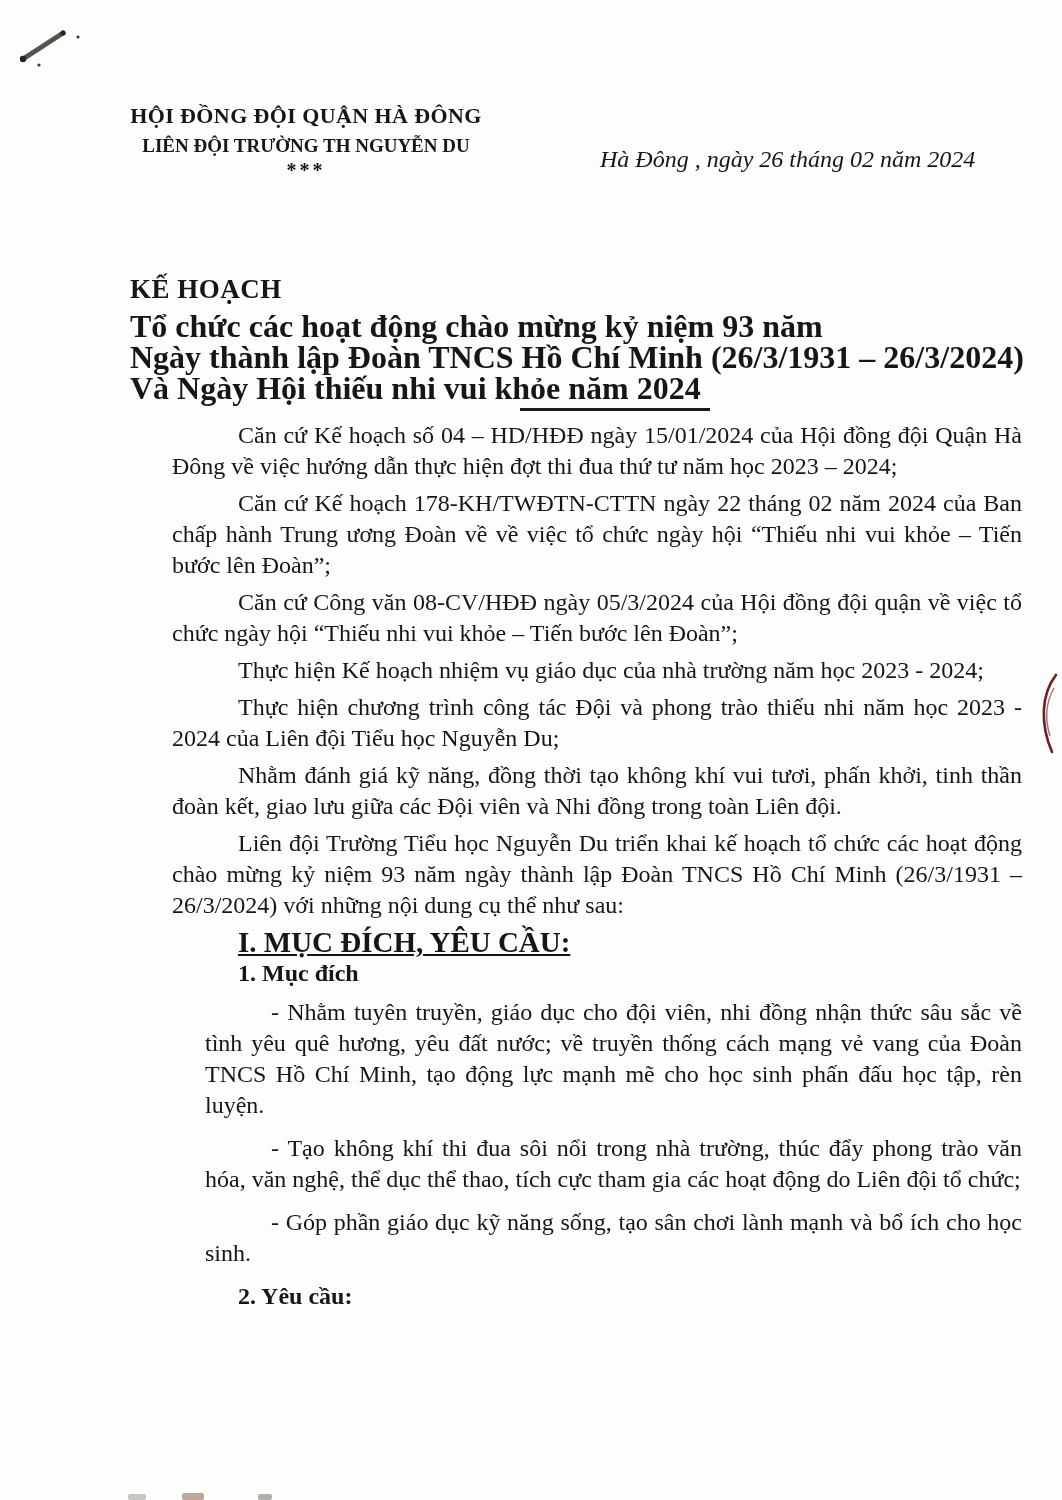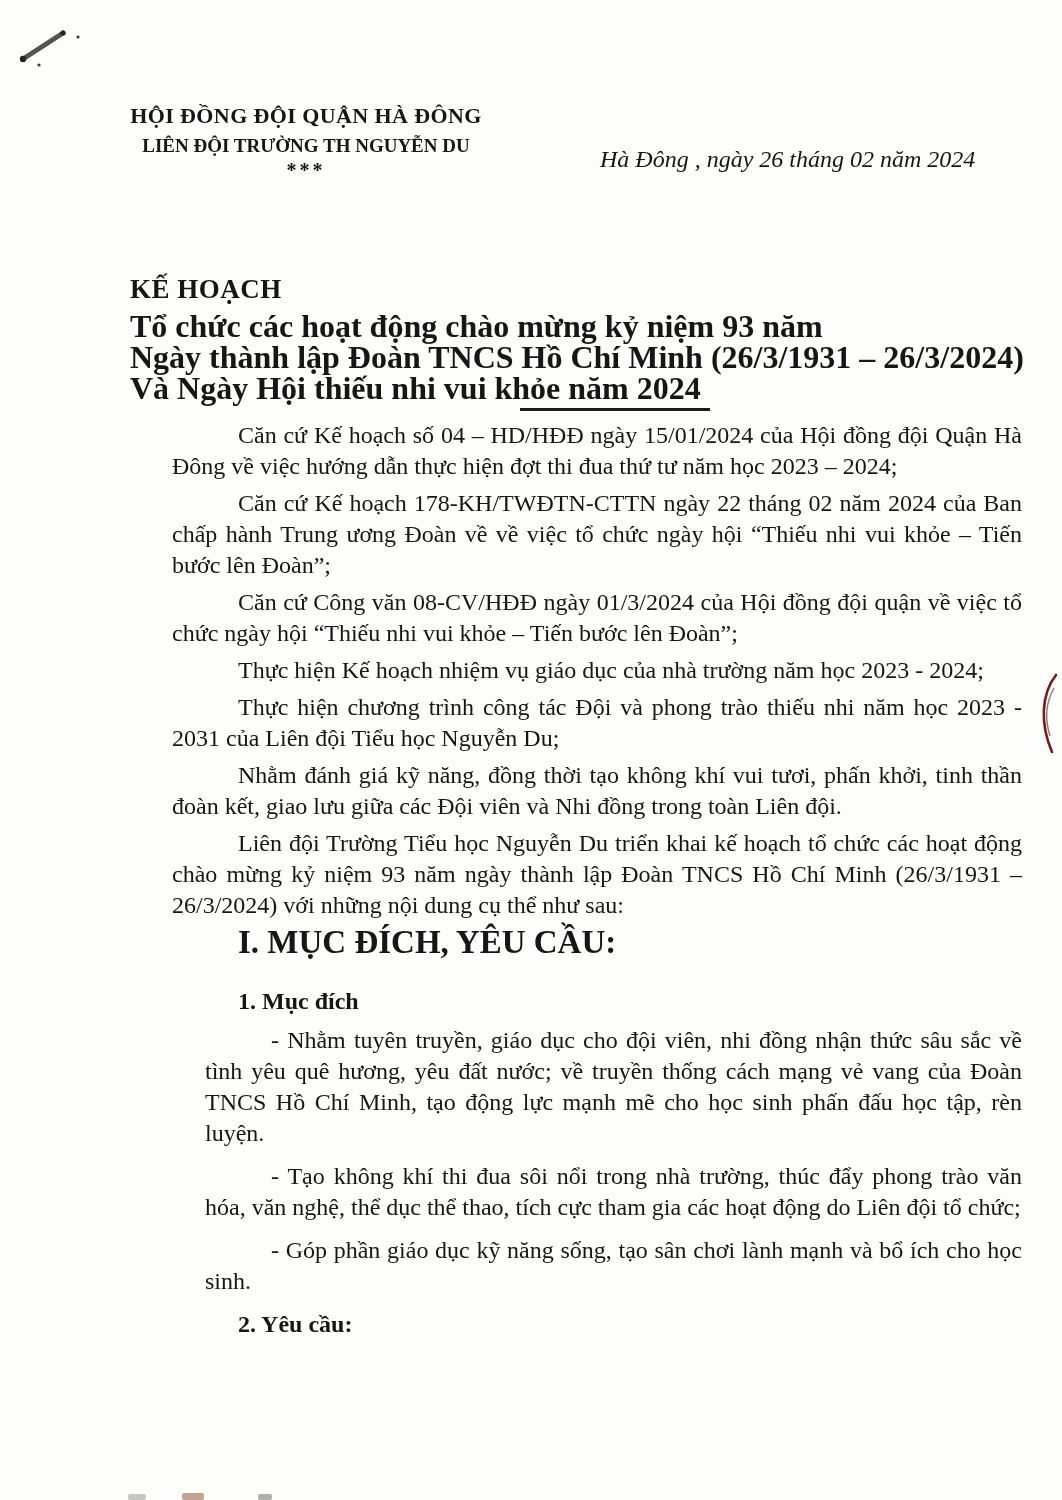--- a/index.html
+++ b/index.html
@@ -88,23 +88,24 @@
   .doc-body p {
     margin: 0 0 6px 0;
     text-indent: 66px;
   }
   .doc-body p.bullet {
     margin-bottom: 12px;
     margin-left: 33px;
   }
   .h-section {
     font-weight: bold;
-    font-size: 33px;
+    font-size: 29px;
     text-indent: 66px;
-    margin: 2px 0 28px 0;
+    margin: 2px 0 0 0;
+    text-decoration: underline;
   }
   .h-sub {
     font-weight: bold;
     text-indent: 66px;
     margin: 0 0 8px 0;
   }
   .h-sub.last {
     margin-top: 12px;
   }
   
@@ -144,23 +145,23 @@
     <div class="title-main">KẾ HOẠCH</div>
     <div class="title-sub">Tổ chức các hoạt động chào mừng kỷ niệm 93 năm</div>
     <div class="title-sub">Ngày thành lập Đoàn TNCS Hồ Chí Minh (26/3/1931 – 26/3/2024)</div>
     <div class="title-sub">Và Ngày Hội thiếu nhi vui khỏe năm 2024</div>
     <div class="title-underline"></div>
   </div>
 
   <div class="doc-body">
     <p>Căn cứ Kế hoạch số 04 – HD/HĐĐ ngày 15/01/2024 của Hội đồng đội Quận Hà Đông về việc hướng dẫn thực hiện đợt thi đua thứ tư năm học 2023 – 2024;</p>
     <p>Căn cứ Kế hoạch 178-KH/TWĐTN-CTTN ngày 22 tháng 02 năm 2024 của Ban chấp hành Trung ương Đoàn về về việc tổ chức ngày hội “Thiếu nhi vui khỏe – Tiến bước lên Đoàn”;</p>
-    <p>Căn cứ Công văn 08-CV/HĐĐ ngày 01/3/2024 của Hội đồng đội quận về việc tổ chức ngày hội “Thiếu nhi vui khỏe – Tiến bước lên Đoàn”;</p>
+    <p>Căn cứ Công văn 08-CV/HĐĐ ngày 05/3/2024 của Hội đồng đội quận về việc tổ chức ngày hội “Thiếu nhi vui khỏe – Tiến bước lên Đoàn”;</p>
     <p>Thực hiện Kế hoạch nhiệm vụ giáo dục của nhà trường năm học 2023 - 2024;</p>
-    <p>Thực hiện chương trình công tác Đội và phong trào thiếu nhi năm học 2023 - 2031 của Liên đội Tiểu học Nguyễn Du;</p>
+    <p>Thực hiện chương trình công tác Đội và phong trào thiếu nhi năm học 2023 - 2024 của Liên đội Tiểu học Nguyễn Du;</p>
     <p>Nhằm đánh giá kỹ năng, đồng thời tạo không khí vui tươi, phấn khởi, tinh thần đoàn kết, giao lưu giữa các Đội viên và Nhi đồng trong toàn Liên đội.</p>
     <p>Liên đội Trường Tiểu học Nguyễn Du triển khai kế hoạch tổ chức các hoạt động chào mừng kỷ niệm 93 năm ngày thành lập Đoàn TNCS Hồ Chí Minh (26/3/1931 – 26/3/2024) với những nội dung cụ thể như sau:</p>
 
     <div class="h-section">I. MỤC ĐÍCH, YÊU CẦU:</div>
     <div class="h-sub">1. Mục đích</div>
 
     <p class="bullet">- Nhằm tuyên truyền, giáo dục cho đội viên, nhi đồng nhận thức sâu sắc về tình yêu quê hương, yêu đất nước; về truyền thống cách mạng vẻ vang của Đoàn TNCS Hồ Chí Minh, tạo động lực mạnh mẽ cho học sinh phấn đấu học tập, rèn luyện.</p>
     <p class="bullet">- Tạo không khí thi đua sôi nổi trong nhà trường, thúc đẩy phong trào văn hóa, văn nghệ, thể dục thể thao, tích cực tham gia các hoạt động do Liên đội tổ chức;</p>
     <p class="bullet">- Góp phần giáo dục kỹ năng sống, tạo sân chơi lành mạnh và bổ ích cho học sinh.</p>
 

